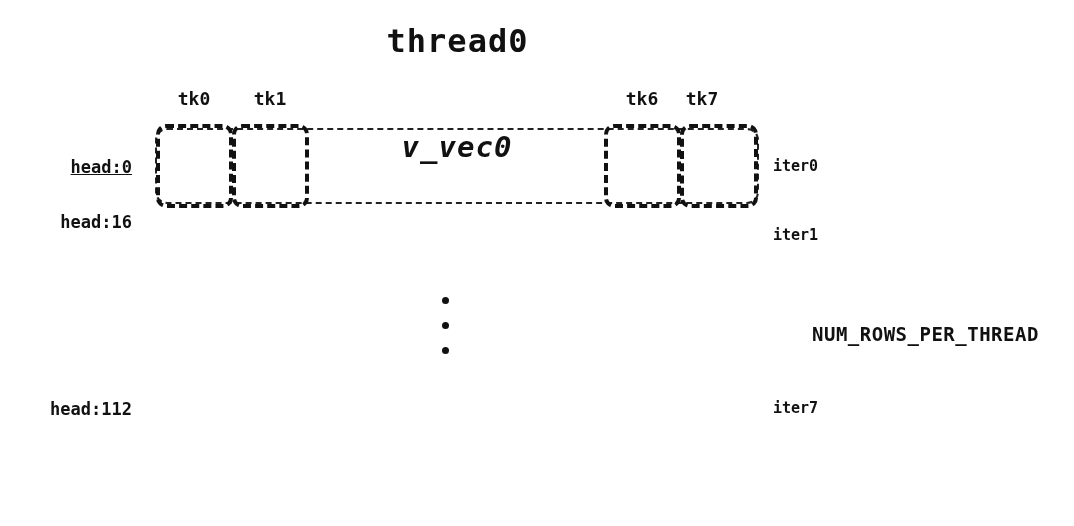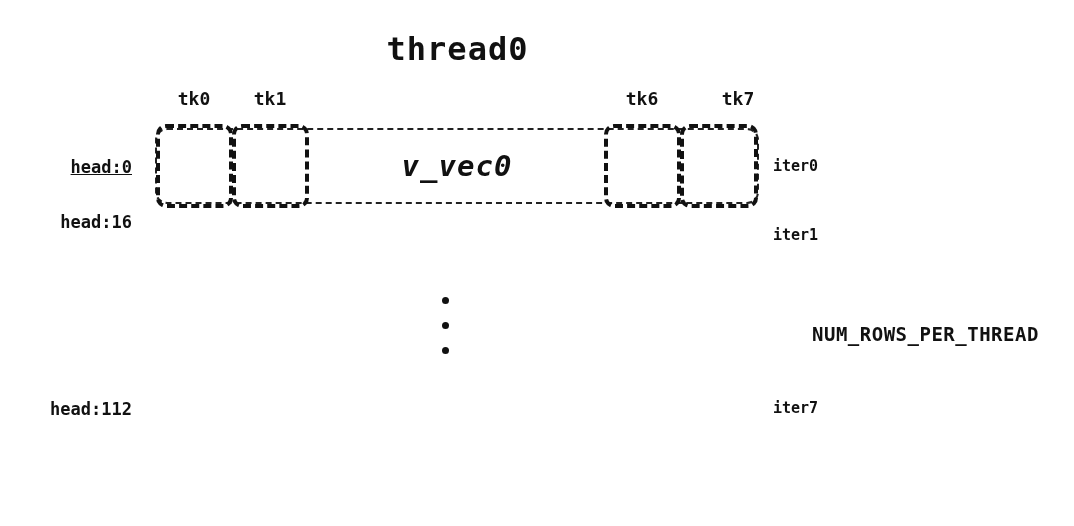--- a/index.html
+++ b/index.html
@@ -17,39 +17,38 @@
     overflow: hidden;
   }
   .abs { position: absolute; }
 
   .title {
     left: 155px; top: 22px; width: 605px;
     text-align: center;
     font-size: 32px;
     font-weight: bold;
     letter-spacing: 1px;
-    margin-top: 8px;
   }
 
   .tk-label {
     top: 88px;
     width: 76px;
     text-align: center;
     font-size: 18px;
     font-weight: bold;
   }
 
   .row-box {
     left: 155px;
     width: 604px;
     border: 2px dashed #222222;
     border-radius: 12px;
     box-sizing: border-box;
     display: flex;
-    align-items: center;
+    align-items: flex-start;
     justify-content: center;
     background: transparent;
   }
   .row1 { top: 128px; height: 76px; }
   .row2 { top: 204px; height: 78px; }
   .row3 { top: 368px; height: 80px; }
 
   .vec-label {
     font-size: 29px;
     font-weight: bold;
@@ -110,21 +109,21 @@
 </head>
 <body>
 
 <div class="canvas">
 
   <div class="abs title">thread0</div>
 
   <div class="abs tk-label" style="left:156px;">tk0</div>
   <div class="abs tk-label" style="left:232px;">tk1</div>
   <div class="abs tk-label" style="left:604px;">tk6</div>
-  <div class="abs tk-label" style="left:700px;">tk7</div>
+  <div class="abs tk-label" style="left:664px;">tk7</div>
 
   <div class="abs row-box row1">
     <span class="vec-label">v_vec0</span>
   </div>
 
   <div class="abs tk-box" style="left:156px; width:77px;"></div>
   <div class="abs tk-box" style="left:232px; width:77px;"></div>
   <div class="abs tk-box" style="left:604px; width:77px;"></div>
   <div class="abs tk-box" style="left:680px; width:78px;"></div>
 

